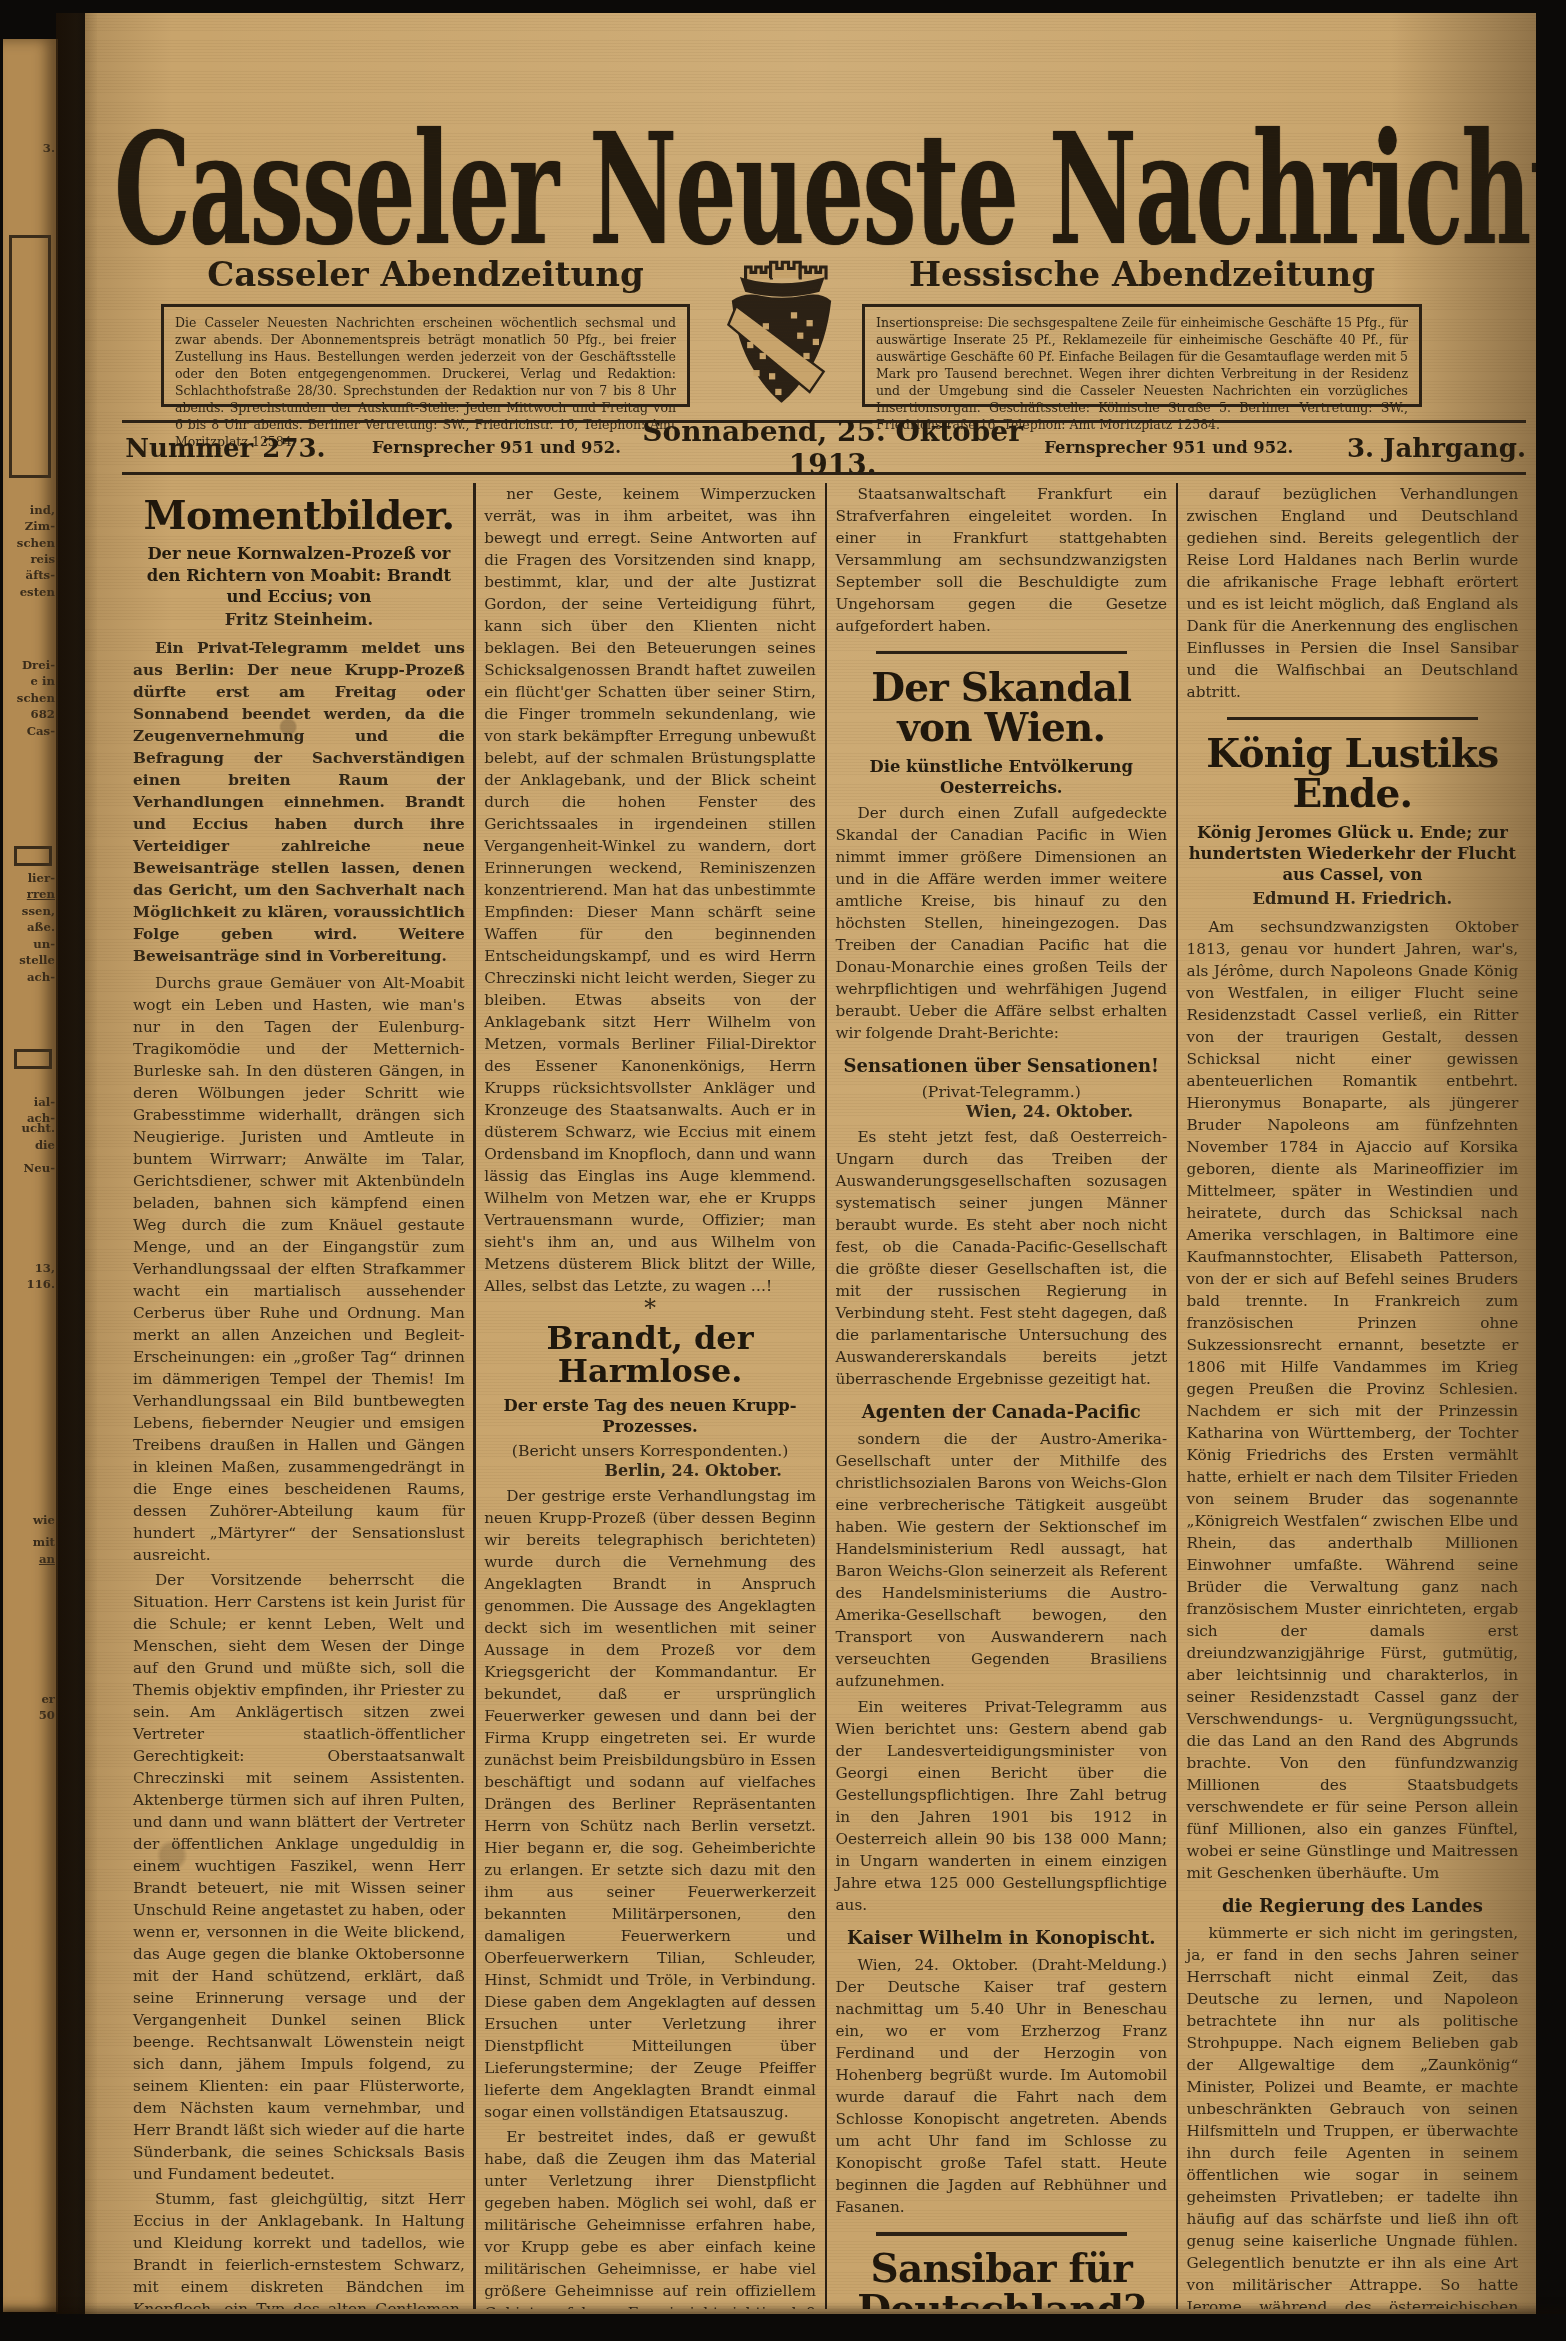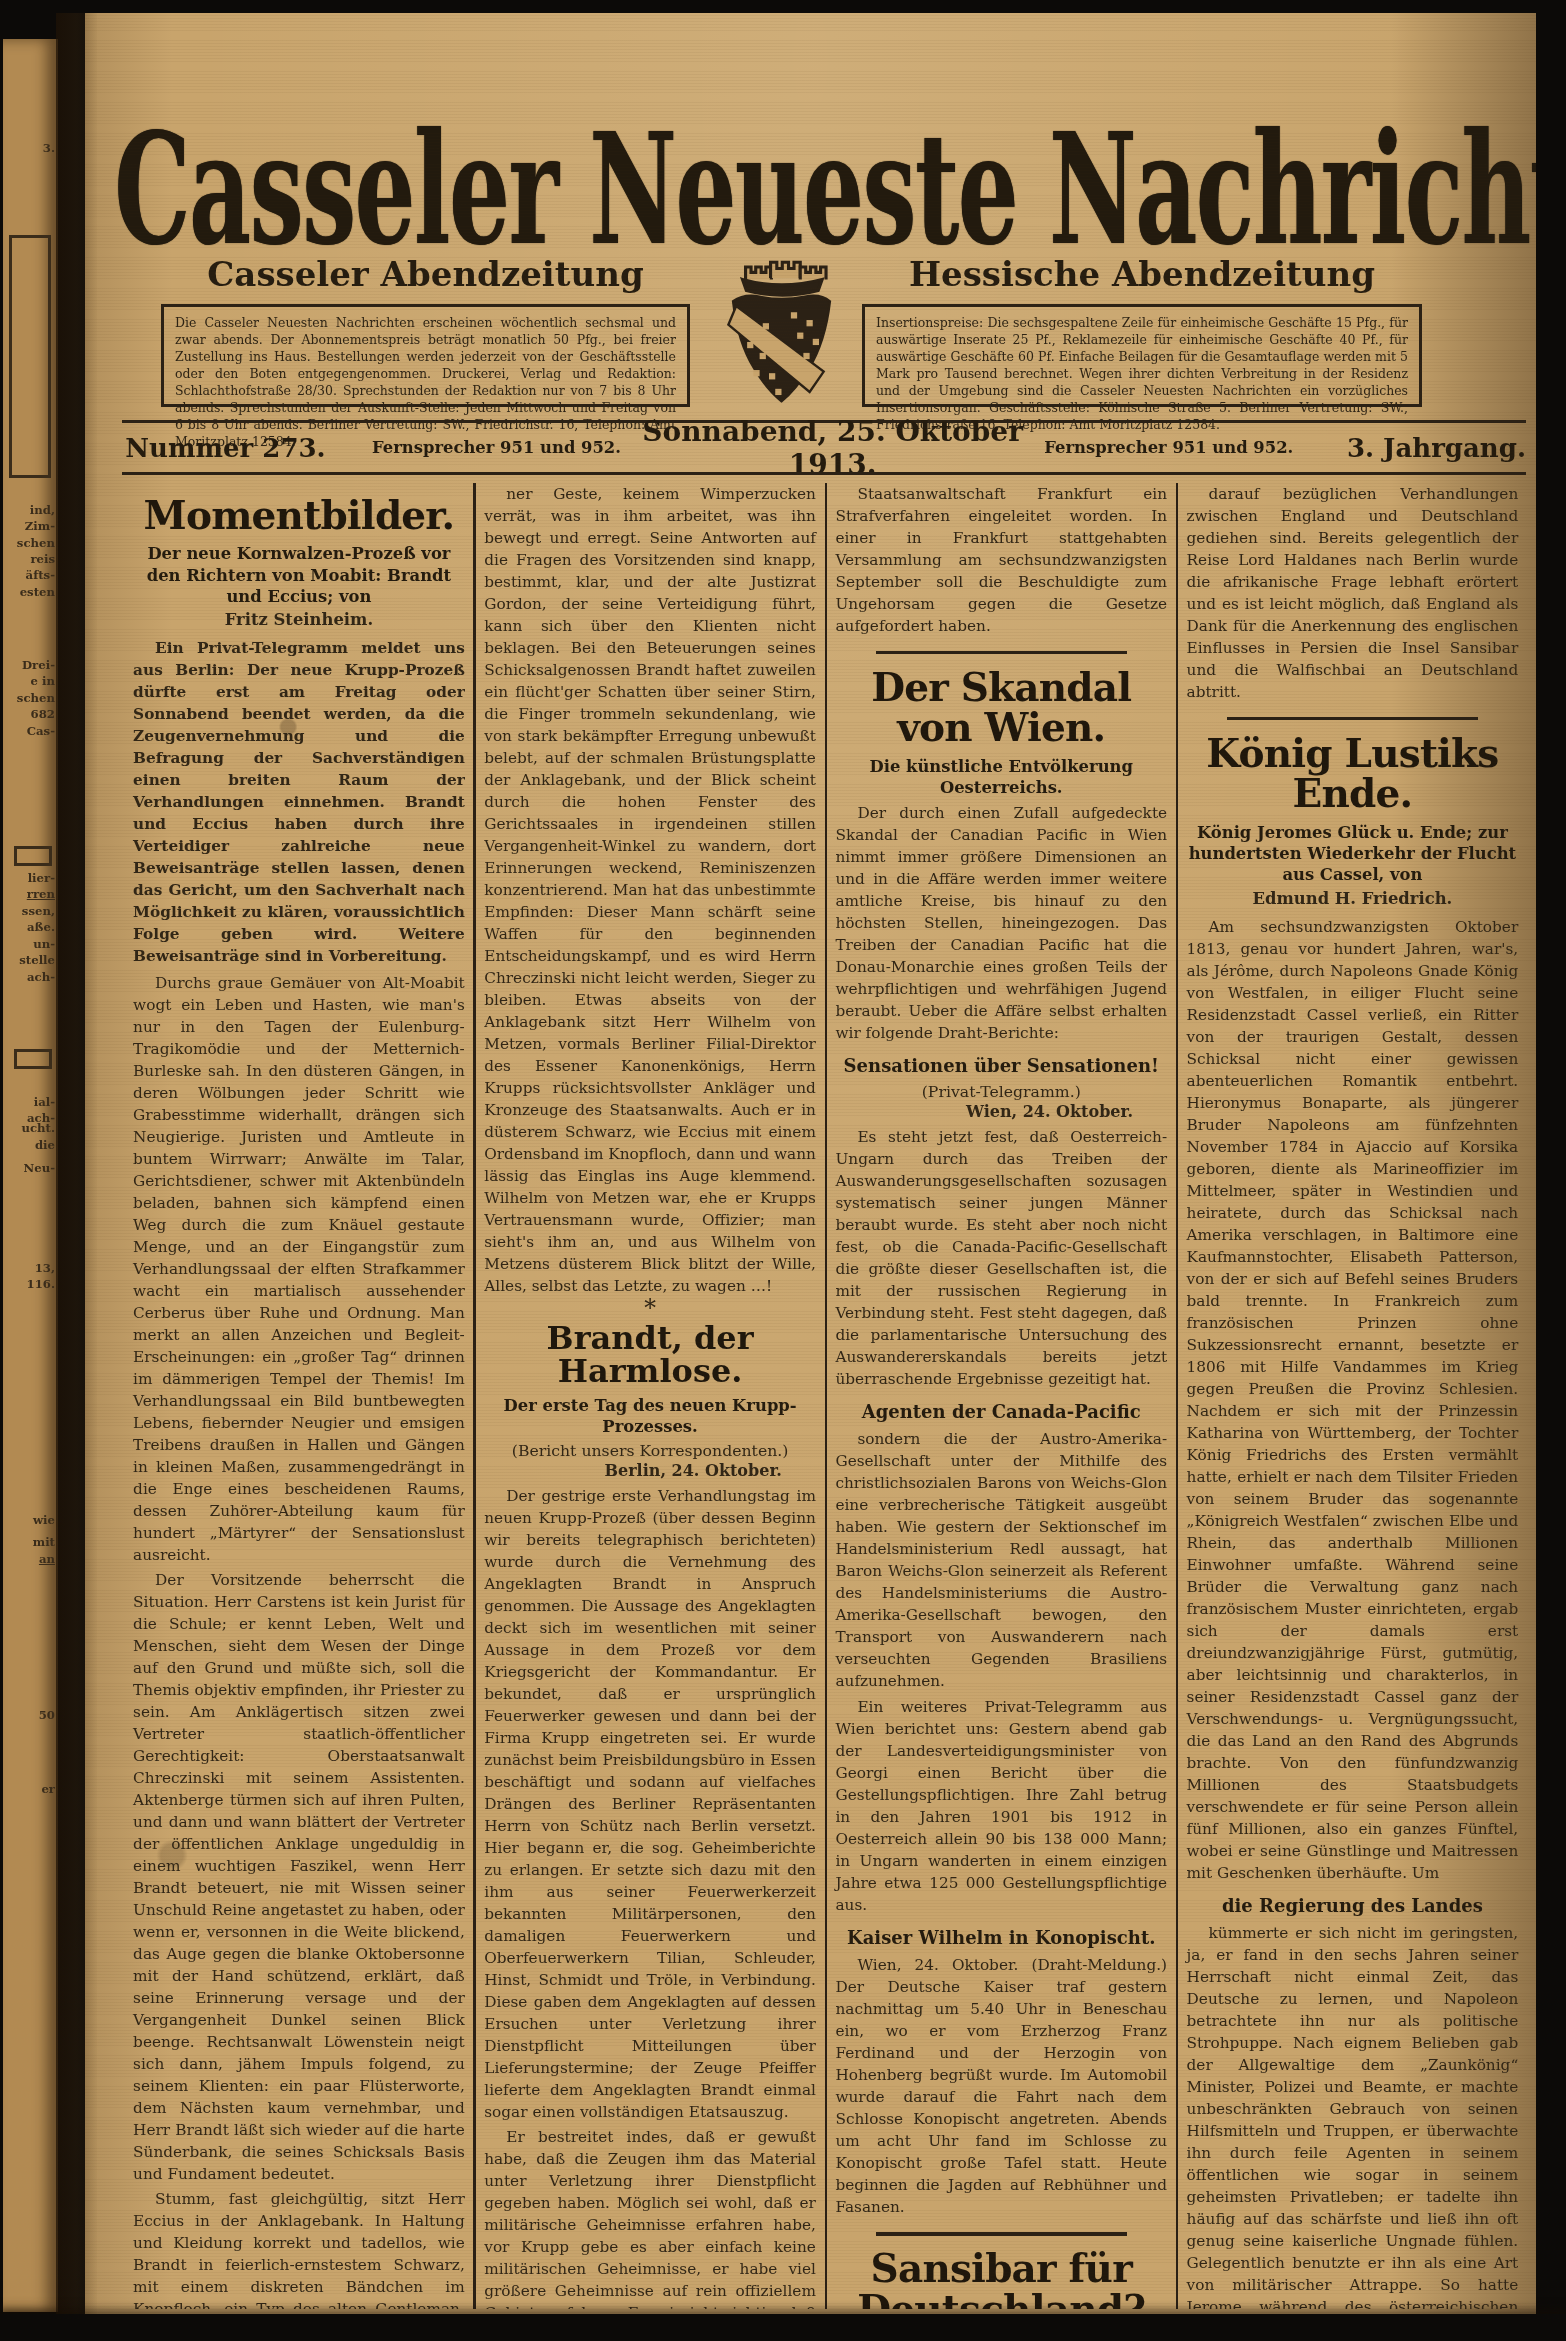--- a/index.html
+++ b/index.html
@@ -106,21 +106,21 @@
       <div class="frag" style="top: 1056px;">ial-</div>
       <div class="frag" style="top: 1072px;">ach-</div>
       <div class="frag" style="top: 1082px;">ucht.</div>
       <div class="frag" style="top: 1099px;">die</div>
       <div class="frag" style="top: 1122px;">Neu-</div>
       <div class="frag" style="top: 1222px;">13,</div>
       <div class="frag" style="top: 1238px;">116.</div>
       <div class="frag" style="top: 1496px;">mit</div>
       <div class="frag" style="top: 1513px; text-decoration: underline;">an</div>
       <div class="frag" style="top: 1474px;">wie</div>
-      <div class="frag" style="top: 1743px;">er</div>
+      <div class="frag" style="top: 1653px;">er</div>
       <div class="frag" style="top: 1669px;">50</div>
     </div>
   <div class="gutter"></div>
 
   <div class="page">
     <div class="inner">
 
       <div class="masthead">Casseler Neueste Nachrichten</div>
 
       <div class="subtitle l">Casseler Abendzeitung</div>

